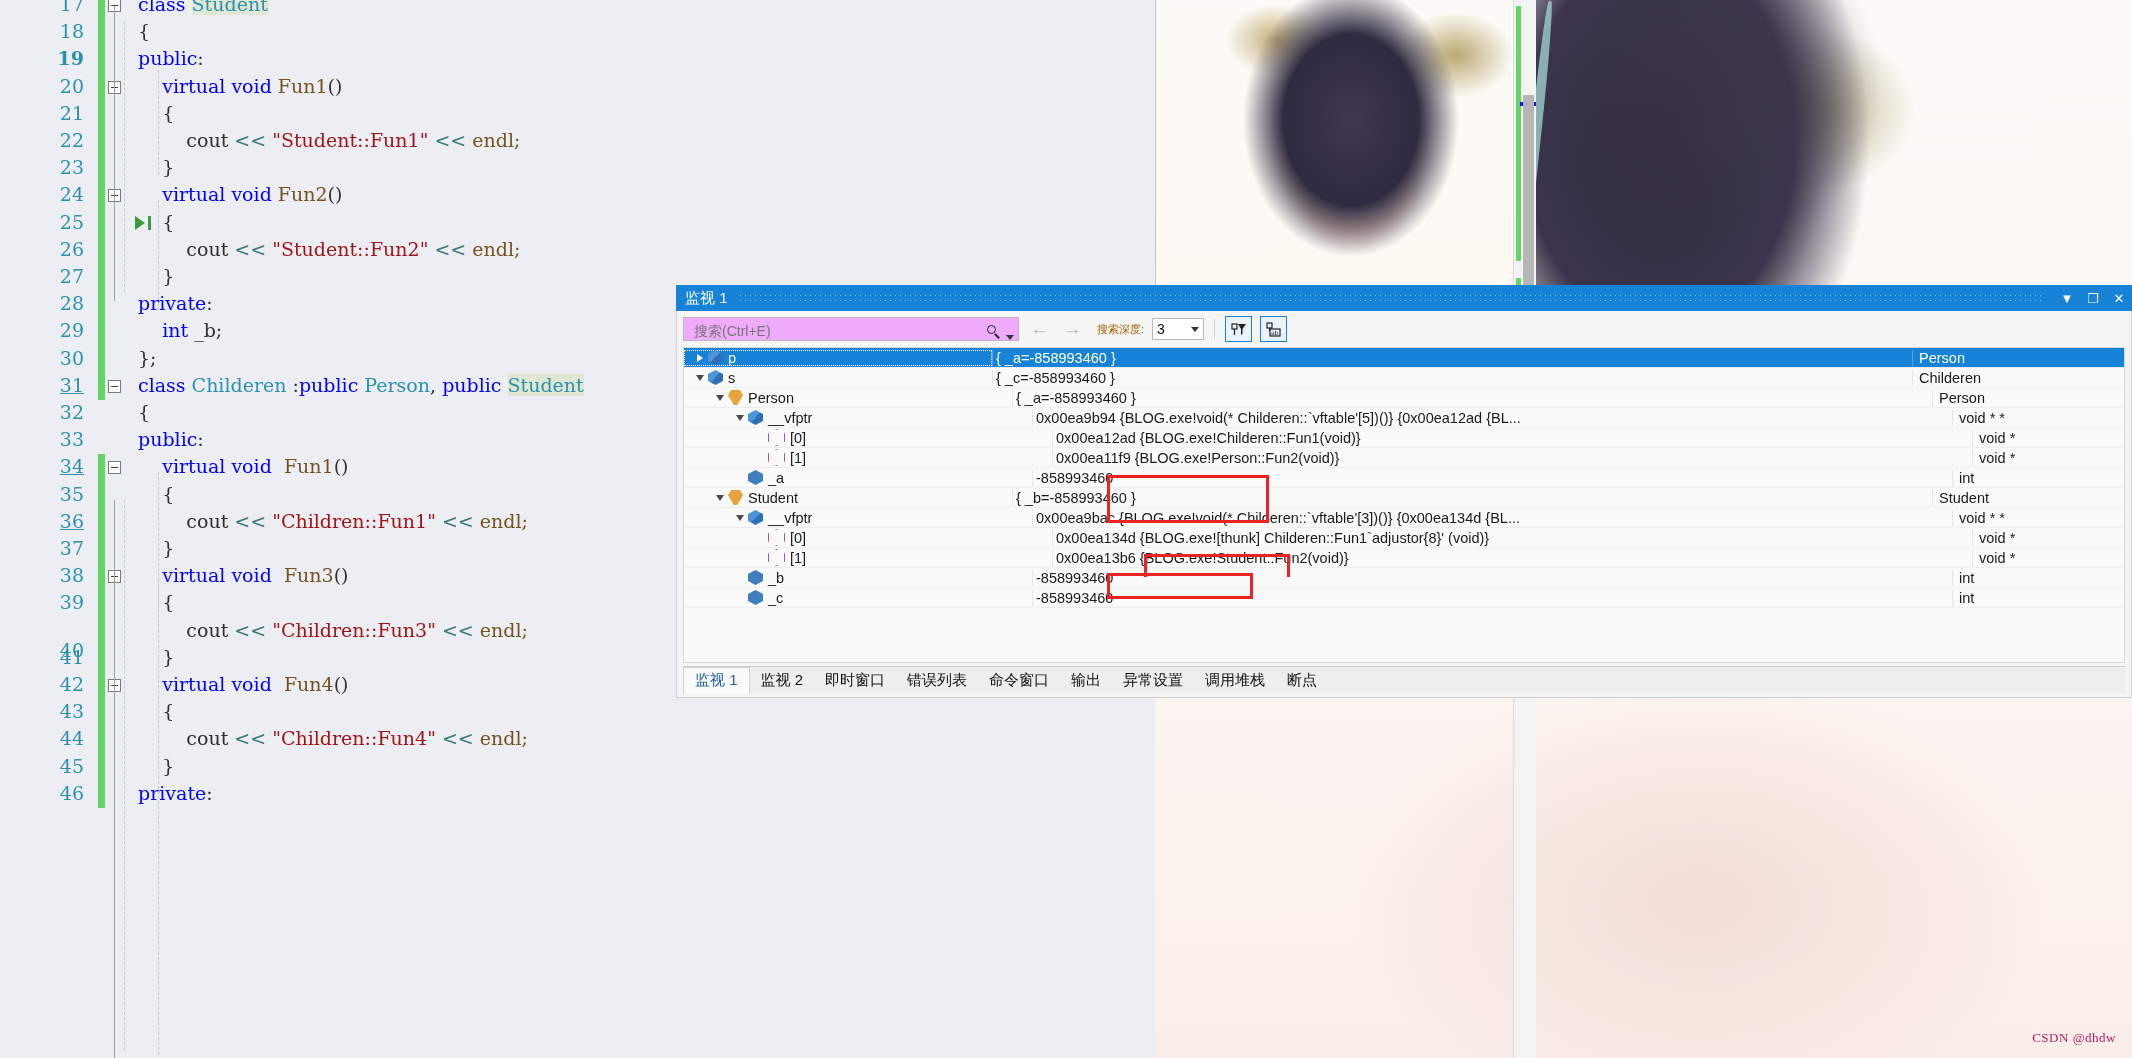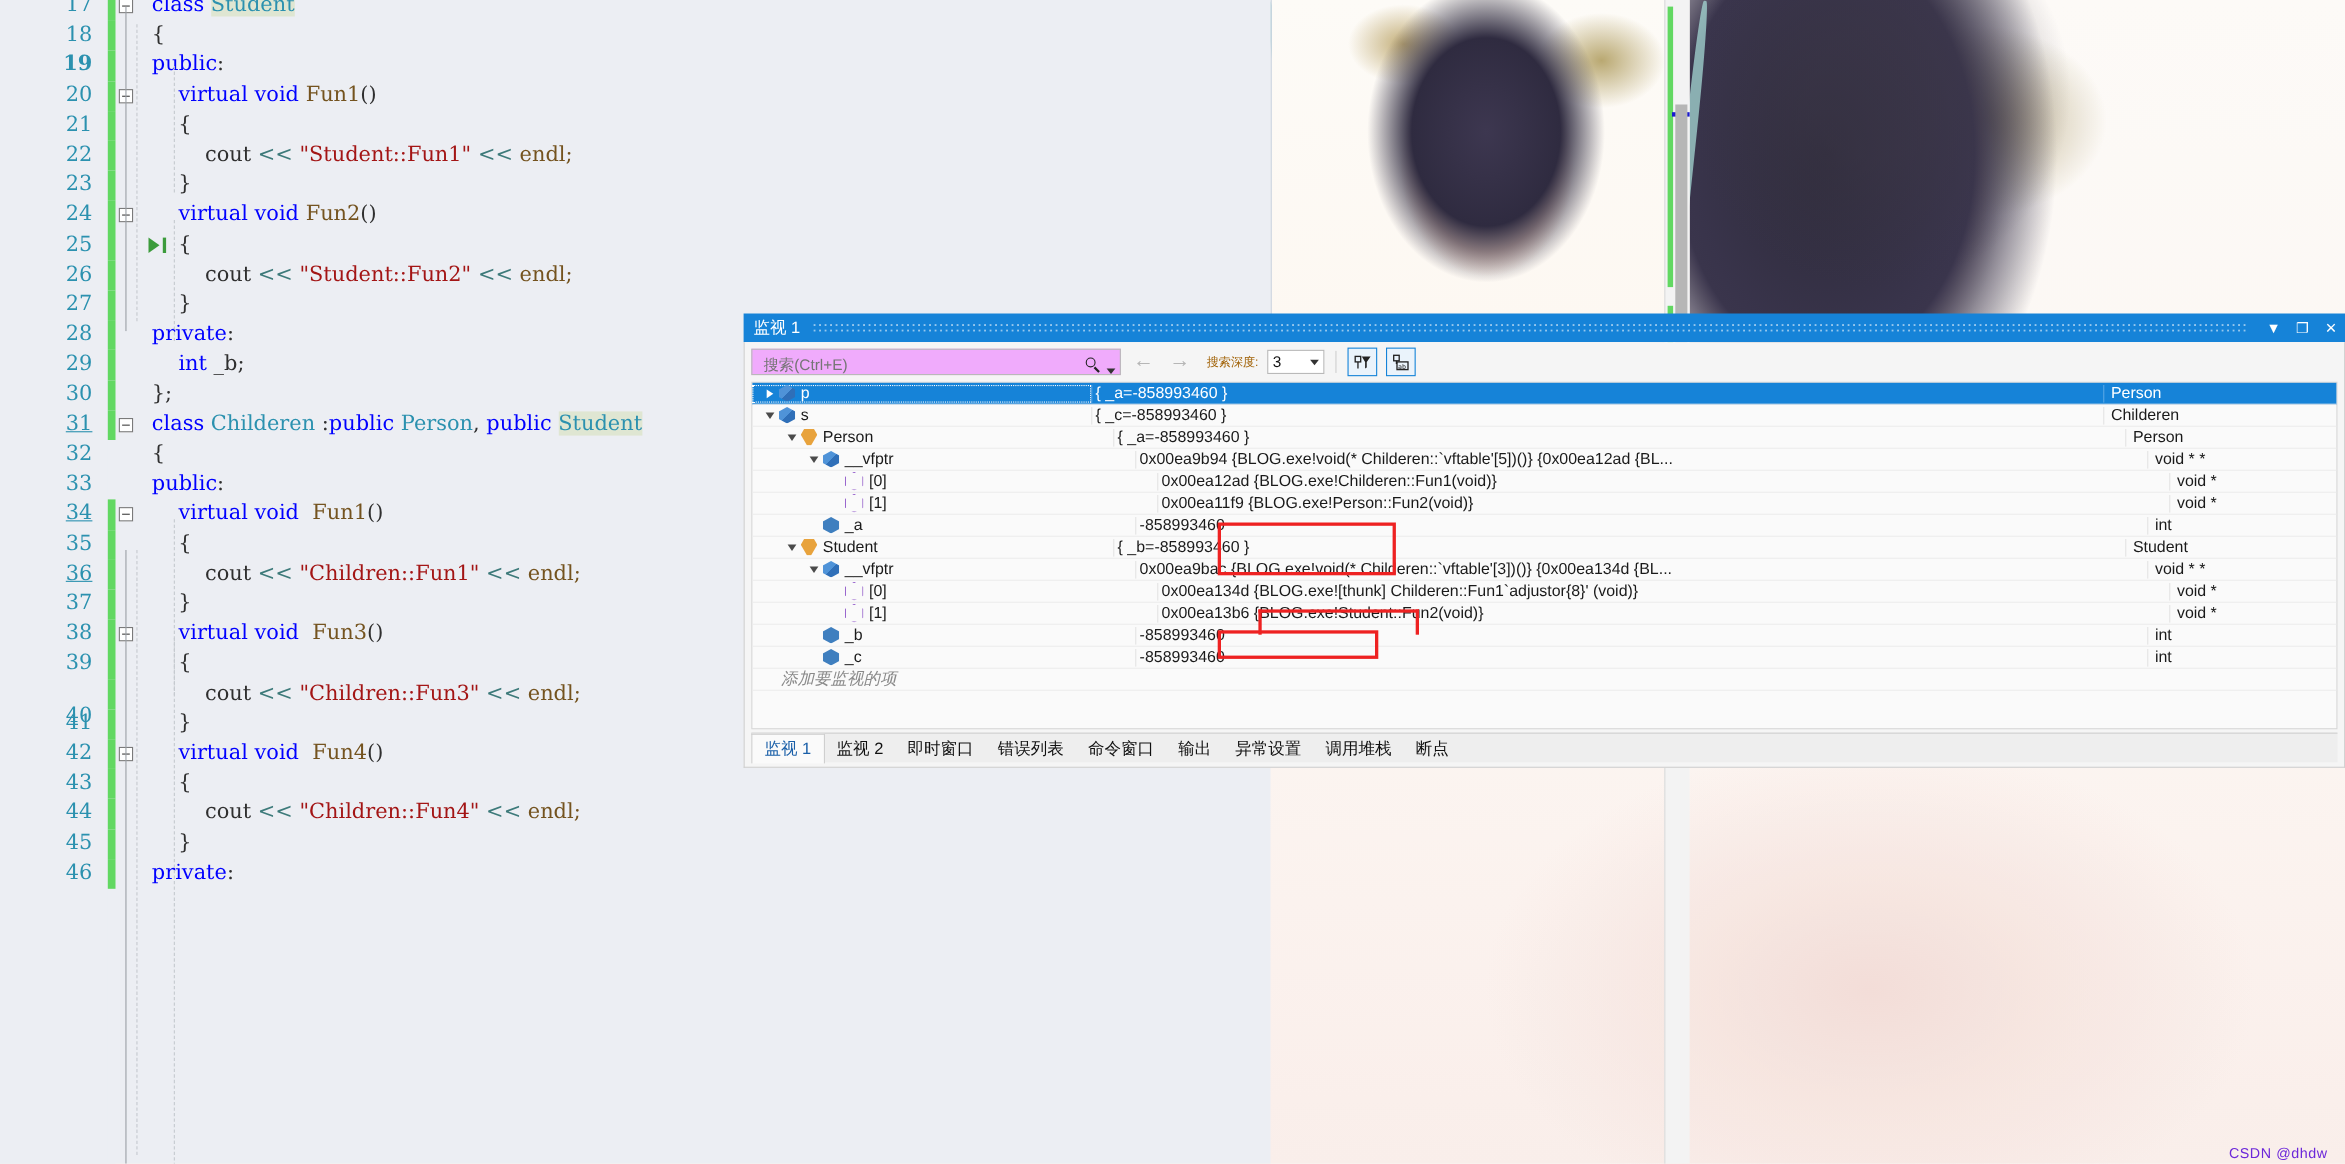--- a/index.html
+++ b/index.html
@@ -175,22 +175,23 @@
 
   
   #wtabs{
     position:absolute;left:6px;right:6px;bottom:4px;height:26px;
     background:#eeeeee;border-top:1px solid #cfcfcf;display:flex;align-items:center;
   }
   .wtab{height:26px;display:flex;align-items:center;padding:0 11px;font-size:15px;color:#111;}
   .wtab.active{background:#fafafa;border:1px solid #cfcfcf;border-bottom:none;color:#1a5fa8;}
 
   #watermark{
-    position:absolute;right:16px;bottom:2px;font-size:13px;color:#6d28d9;
+    position:absolute;right:16px;bottom:12px;font-size:13px;color:#be185d;
     letter-spacing:.5px;
+    font-family:Liberation Serif, serif;
   }
 </style>
 </head>
 <body>
 
 <div id="wallpaper">
   <div class="leaf" style="left:1255px;top:62px;width:22px;height:22px;background:#8fd47a;opacity:.8;"></div>
   <div class="leaf" style="left:1238px;top:100px;width:34px;height:70px;background:#8fd47a;opacity:.85;transform:rotate(25deg);"></div>
   <div class="leaf" style="left:1295px;top:90px;width:14px;height:14px;background:#e8d258;opacity:.85;"></div>
   <div class="leaf" style="left:1247px;top:190px;width:18px;height:18px;background:#7d3f63;opacity:.85;"></div>
@@ -492,25 +493,20 @@
           <div class="grow">
             <div class="c-name" style="padding-left: 48px;">
               <span class="tw"></span>
               <span class="ico ico-lock"></span>
               <span class="nm">_c</span>
             </div>
             <div class="c-val">-858993460</div>
             <div class="c-type">int</div>
           </div>
         </div>
-      <div class="grow">
-        <div class="c-name addwatch">添加要监视的项</div>
-        <div class="c-val"></div>
-        <div class="c-type"></div>
-      </div>
     </div>
 
     <div class="redbox" style="left:430px;top:164px;width:156px;height:42px;"></div>
     <div class="redbox" style="left:467px;top:243px;width:140px;height:20px;border-bottom:none;"></div>
     <div class="redbox" style="left:430px;top:262px;width:140px;height:20px;"></div>
 
     <div id="wtabs">
         <div class="wtab active">监视 1</div>
         <div class="wtab">监视 2</div>
         <div class="wtab">即时窗口</div>

